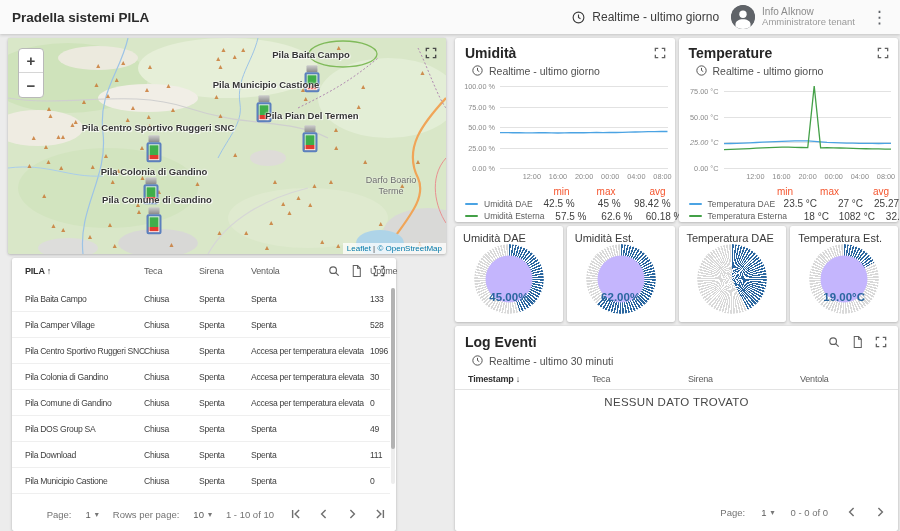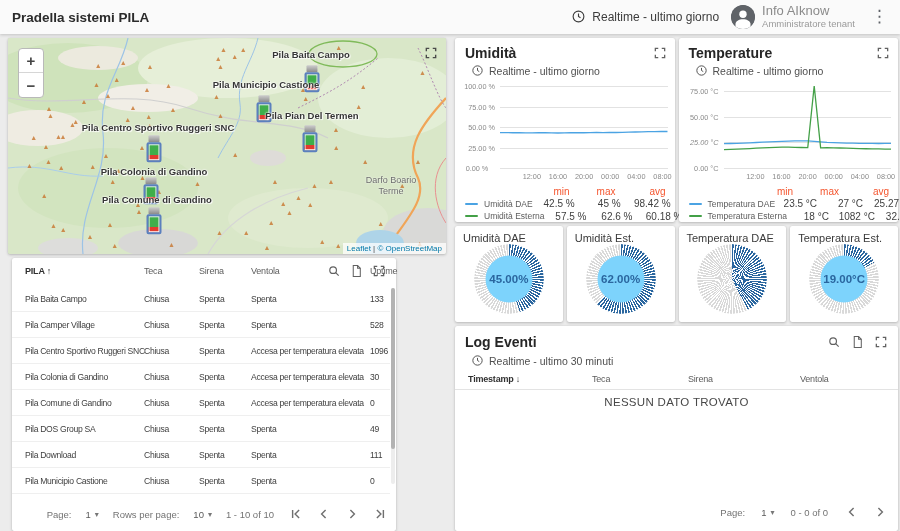--- a/index.html
+++ b/index.html
@@ -9,21 +9,21 @@
 
   
   .topbar { position:absolute; left:0; top:0; width:900px; height:34px; background:#fafafa;
             box-shadow:0 1px 3px rgba(0,0,0,.18); display:flex; align-items:center; z-index:20; }
   .tb-title { margin-left:12px; font-size:13.5px; font-weight:bold; color:#2b2b2b; }
   .tb-right { margin-left:auto; display:flex; align-items:center; gap:12px; margin-right:8px; }
   .tw-btn { display:flex; align-items:center; gap:6px; font-size:12px; color:#3c3c3c; cursor:pointer; }
   .userbox { display:flex; align-items:center; gap:7px; cursor:pointer; }
   .avatar { width:24px; height:24px; border-radius:50%; overflow:hidden; background:#5f6368; }
   .user-meta { line-height:1.15; }
-  .uname { font-size:13px; color:#8b8b8b; }
+  .uname { font-size:10px; color:#8b8b8b; }
   .urole { font-size:9.5px; color:#9a9a9a; }
   .dots { font-size:17px; color:#5f6368; padding:0 4px; cursor:pointer; }
   .icon-btn { color:#757575; cursor:pointer; display:inline-flex; }
   svg.ic { display:block; }
 
   
   .map { left:8px; top:38px; width:438px; height:216px; overflow:hidden; background:#d9e7c8; }
   .map svg.terrain { position:absolute; left:0; top:0; }
   .tri { position:absolute; font-size:7px; color:#c8762f; opacity:.8; line-height:1; z-index:2; }
   .m-label { position:absolute; transform:translate(-50%,-50%); font-size:9.5px; font-weight:bold; color:#353535;
@@ -88,21 +88,21 @@
   .gauges-row { position:absolute; left:455px; top:226px; right:2px; height:96px; display:flex; gap:4px; }
   .gauge-card { flex:1; position:relative; background:#fff; border-radius:2px;
                 box-shadow:0 1px 3px rgba(0,0,0,.22), 0 0 1px rgba(0,0,0,.12); }
   .g-label { position:absolute; left:8px; top:6px; font-size:11px; color:#3a3a3a; white-space:nowrap; }
   .g-ring { position:absolute; left:50%; top:55%; transform:translate(-50%,-50%); width:70px; height:70px;
             border-radius:50%;
             background:conic-gradient(#2a669f calc(var(--fill) * 3.6deg), #d9d9d9 0deg);
             -webkit-mask:repeating-conic-gradient(#000 0deg 2.8deg, transparent 2.8deg 5deg);
             mask:repeating-conic-gradient(#000 0deg 2.8deg, transparent 2.8deg 5deg); }
   .g-inner { position:absolute; left:50%; top:55%; transform:translate(-50%,-50%); width:47px; height:47px;
-             border-radius:50%; background:#7dd3fc; display:flex; align-items:center; justify-content:center; }
+             border-radius:50%; background:#c4b5fd; display:flex; align-items:flex-end; justify-content:center; }
   .g-value { font-size:11.5px; font-weight:bold; color:#2a669f; }
 
   
   .log { left:455px; top:326px; right:2px; bottom:0; }
   .log .c-title { position:absolute; left:10px; top:8px; }
   .log-icons { position:absolute; right:10px; top:9px; display:flex; gap:10px; align-items:center; }
   .log-sub { position:absolute; left:16px; top:28px; display:flex; align-items:center; gap:5px; font-size:10.5px;
              color:#4f4f4f; cursor:pointer; }
   .log-head { position:absolute; left:0; right:0; top:46px; height:18px; border-bottom:1px solid #e3e3e3; }
   .log-empty { position:absolute; left:0; right:0; top:70px; text-align:center; font-size:11.5px; color:#484848;
@@ -444,21 +444,21 @@
       </div>
       <div class="c-plot">
         <div class="c-ytick" style="top: 0%;">100.00 %</div>
         <div class="c-grid" style="top: 0%;"></div>
         <div class="c-ytick" style="top: 25%;">75.00 %</div>
         <div class="c-grid" style="top: 25%;"></div>
         <div class="c-ytick" style="top: 50%;">50.00 %</div>
         <div class="c-grid" style="top: 50%;"></div>
         <div class="c-ytick" style="top: 75%;">25.00 %</div>
         <div class="c-grid" style="top: 75%;"></div>
-        <div class="c-ytick" style="top: 100%; text-align: center;">0.00 %</div>
+        <div class="c-ytick" style="top: 100%;">0.00 %</div>
         <div class="c-grid" style="top: 100%;"></div>
         <svg class="c-lines" viewBox="0 0 100 100" preserveAspectRatio="none">
           <polyline points="0.00,56.80 3.85,56.90 7.69,57.00 11.54,56.80 15.38,57.10 19.23,57.20 23.08,57.00 26.92,56.90 30.77,57.10 34.62,57.30 38.46,57.10 42.31,57.00 46.15,56.80 50.00,57.00 53.85,56.90 57.69,56.70 61.54,56.80 65.38,56.60 69.23,56.70 73.08,56.50 76.92,56.30 80.77,56.10 84.62,55.90 88.46,55.70 92.31,55.60 96.15,55.50 100.00,55.50" fill="none" stroke="#4ba3e3" stroke-width="1.3" vector-effect="non-scaling-stroke"></polyline>
         </svg>
       </div>
       <div class="c-xaxis">
         <span class="c-xtick" style="left: 19%;">12:00</span>
         <span class="c-xtick" style="left: 34.6%;">16:00</span>
         <span class="c-xtick" style="left: 50.2%;">20:00</span>
         <span class="c-xtick" style="left: 65.8%;">00:00</span>

